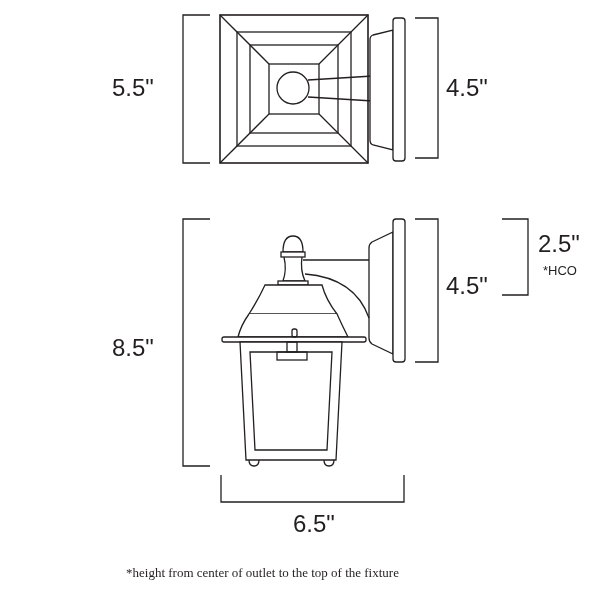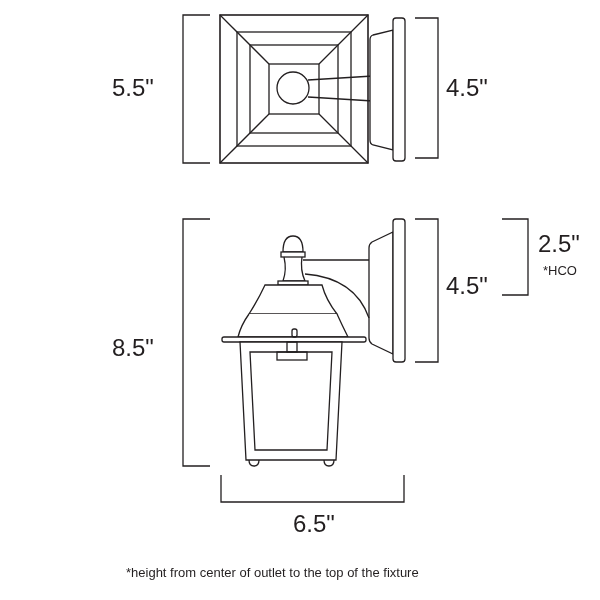--- a/index.html
+++ b/index.html
@@ -1,20 +1,20 @@
 <!DOCTYPE html>
 <html><head>
   <meta charset="utf-8">
   <style>
     html, body { margin: 0; padding: 0; background: #ffffff; }
     body { width: 600px; height: 600px; position: relative; overflow: hidden; font-family: "Liberation Sans", "DejaVu Sans", sans-serif; color: #231f20; }
     svg.drawing { position: absolute; left: 0; top: 0; }
     .dim { position: absolute; font-size: 24px; line-height: 1; letter-spacing: 0px; }
     .sub { position: absolute; font-size: 13px; line-height: 1; }
-    .note { position: absolute; font-size: 13px; line-height: 1; }
+    .note { position: absolute; font-size: 13px; line-height: 1; font-family: Liberation Serif, serif; }
   </style>
 </head>
 <body>
 
 <svg class="drawing" width="600" height="600" viewBox="0 0 600 600" fill="none" stroke="#231f20" stroke-width="1.3">
 
   <g>
 
     <polyline points="210,15 183,15 183,163 210,163"></polyline>
 

